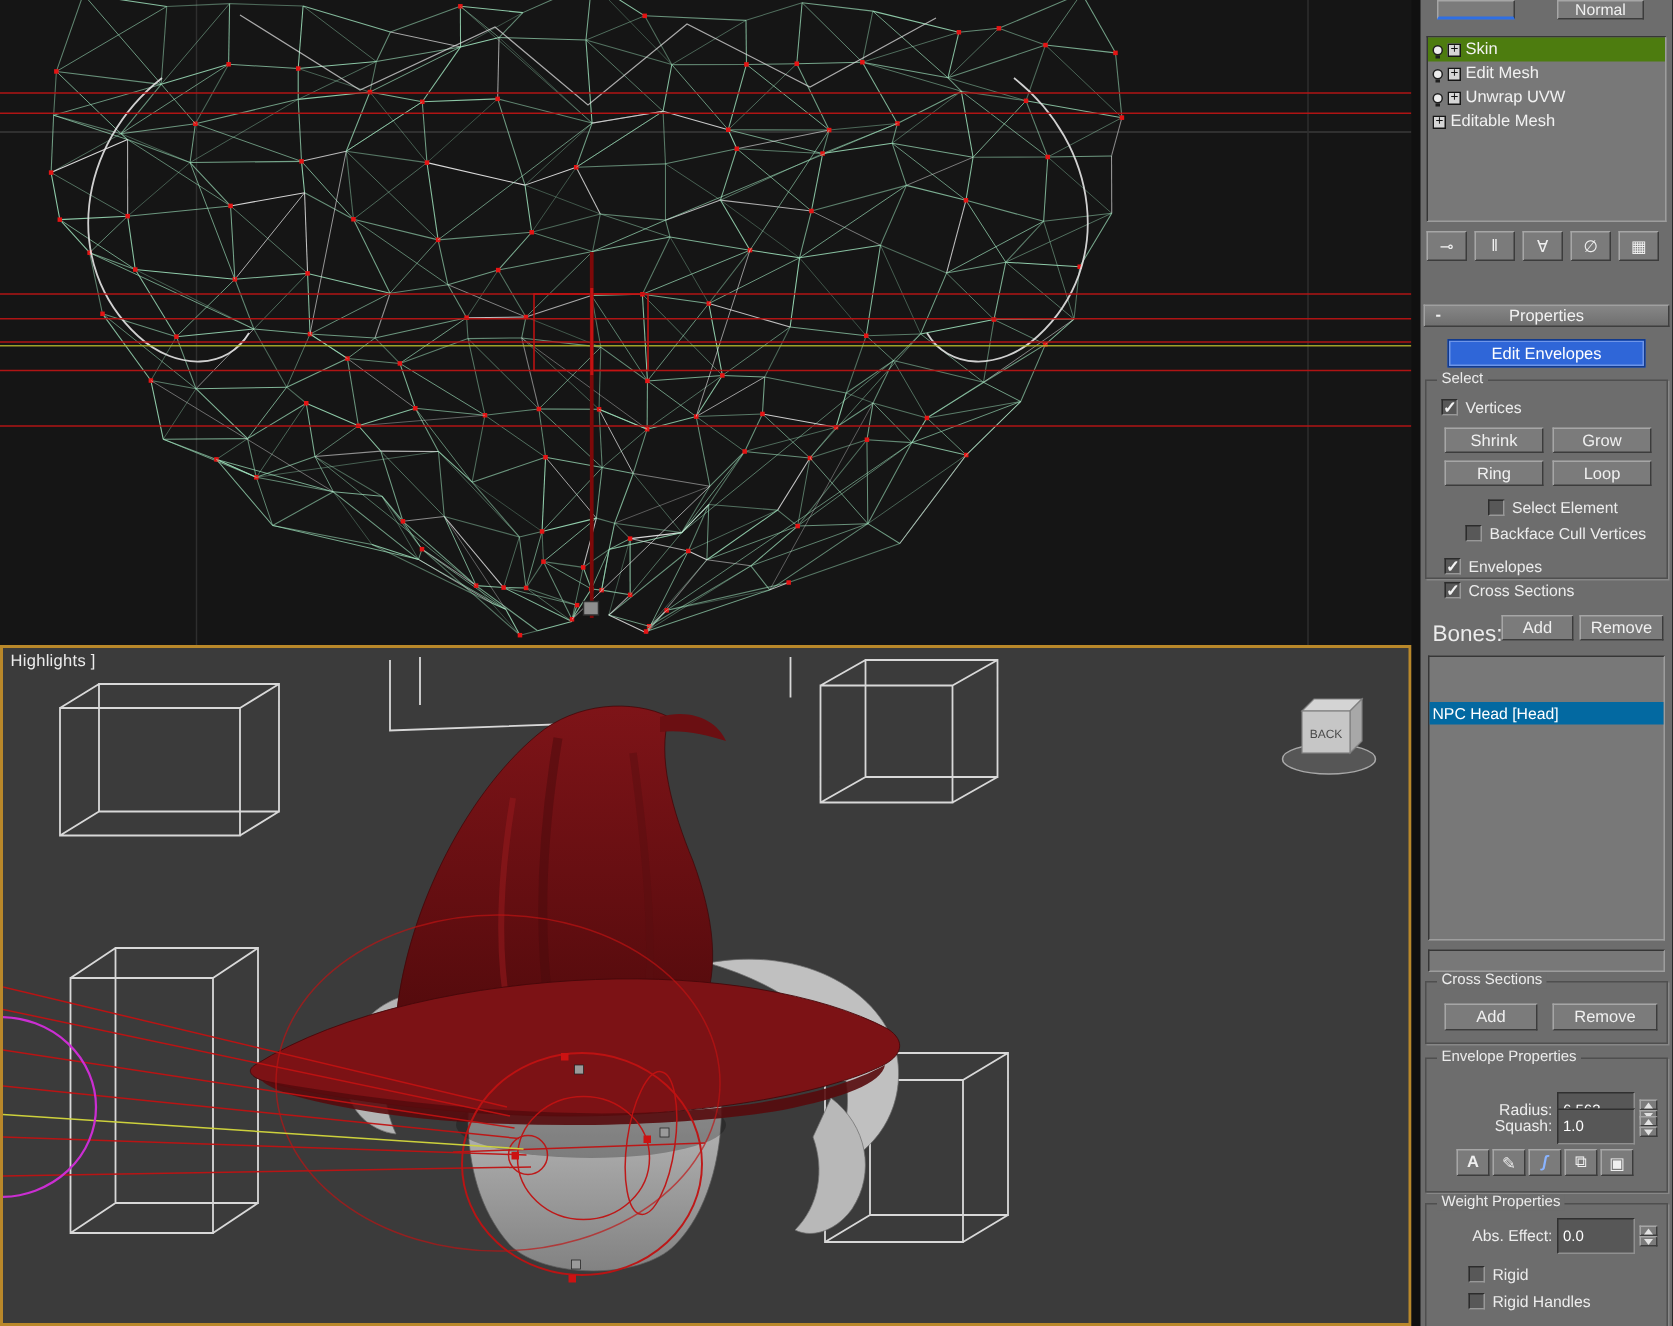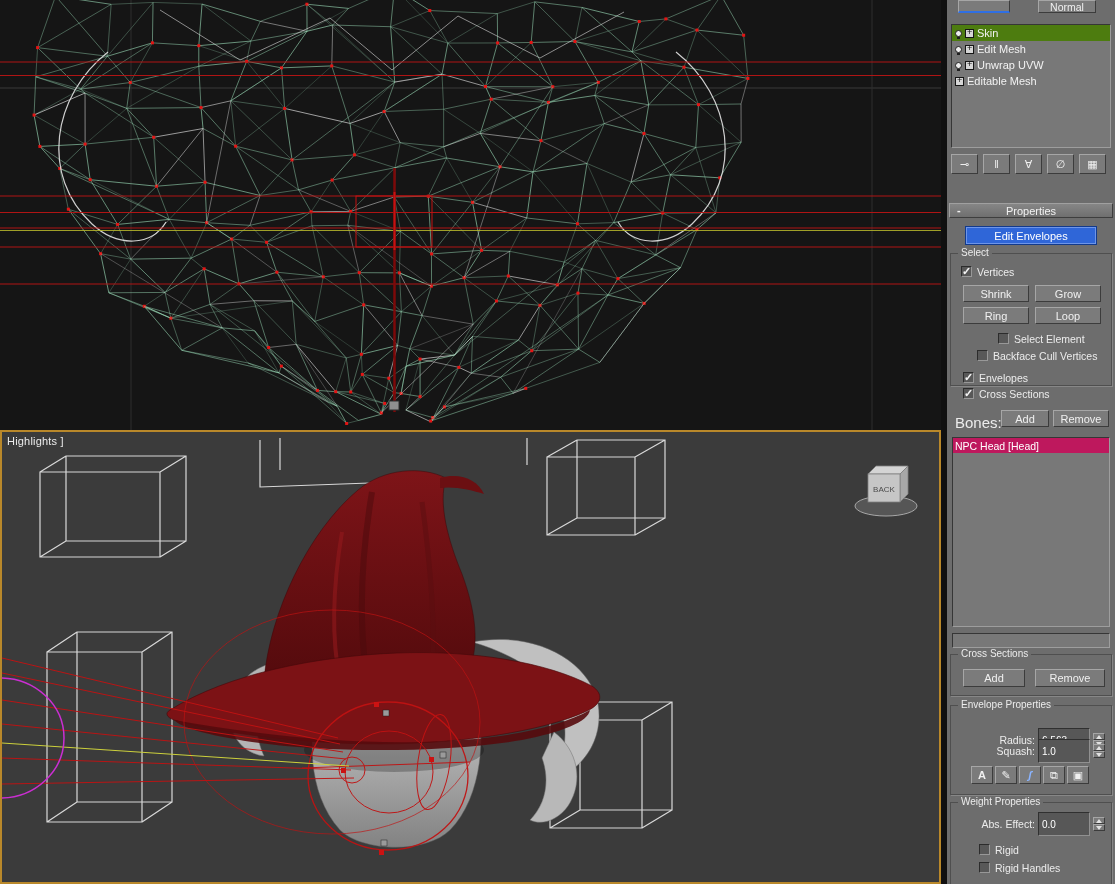--- a/index.html
+++ b/index.html
@@ -65,21 +65,21 @@
   .spinner span { flex:1; background:#7b7b7b; border:1px solid; border-color:#a6a6a6 #3c3c3c #3c3c3c #a6a6a6; }
   .spin-up::before { content:""; display:block; margin:1px auto 0; width:0; height:0;
                      border-left:3px solid transparent; border-right:3px solid transparent;
                      border-bottom:4px solid #e2e2e2; }
   .spin-dn::before { content:""; display:block; margin:1px auto 0; width:0; height:0;
                      border-left:3px solid transparent; border-right:3px solid transparent;
                      border-top:4px solid #e2e2e2; }
 
   .bones-list { position:absolute; left:5px; top:437px; width:158px; height:190px; }
   .bone-row { height:15px; font-size:10.5px; color:#fff; display:flex; align-items:center; padding:0 2px; }
-  .bone-row.selected { background:#be185d; }
+  .bone-row.selected { background:#0369a1;margin-top:30px; }
 
   .name-field { position:absolute; left:5px; top:633px; width:158px; height:15px; }
 
   .icon-btn { position:static; width:22px; height:18px; font-size:11px; }
   .icon-row { position:absolute; left:20px; top:60px; display:flex; gap:2px; }
   .blue-glyph { color:#8ab4ff; font-style:italic; font-weight:bold; }
 </style>
 </head>
 <body>
 
@@ -925,21 +925,21 @@
     <div class="group" style="left:3px; top:253px; width:162px; height:133px;">
       <span class="group-label">Select</span>
       <div class="chk-row" style="left:10px; top:11px;">
         <span class="chk checked"></span>
         <span class="chk-label">Vertices</span>
       </div>
       <div class="btn" style="left:12px; top:31px; width:66px; height:17px;">Shrink</div>
       <div class="btn" style="left:84px; top:31px; width:66px; height:17px;">Grow</div>
       <div class="btn" style="left:12px; top:53px; width:66px; height:17px;">Ring</div>
       <div class="btn" style="left:84px; top:53px; width:66px; height:17px;">Loop</div>
-      <div class="chk-row" style="left:32px; top:78px;padding-left:15px;">
+      <div class="chk-row" style="left:26px; top:78px;padding-left:15px;">
         <span class="chk"></span>
         <span class="chk-label">Select Element</span>
       </div>
       <div class="chk-row" style="left:26px; top:95px;">
         <span class="chk"></span>
         <span class="chk-label">Backface Cull Vertices</span>
       </div>
     </div>
 
     <div class="chk-row" style="left:16px; top:371px;">

